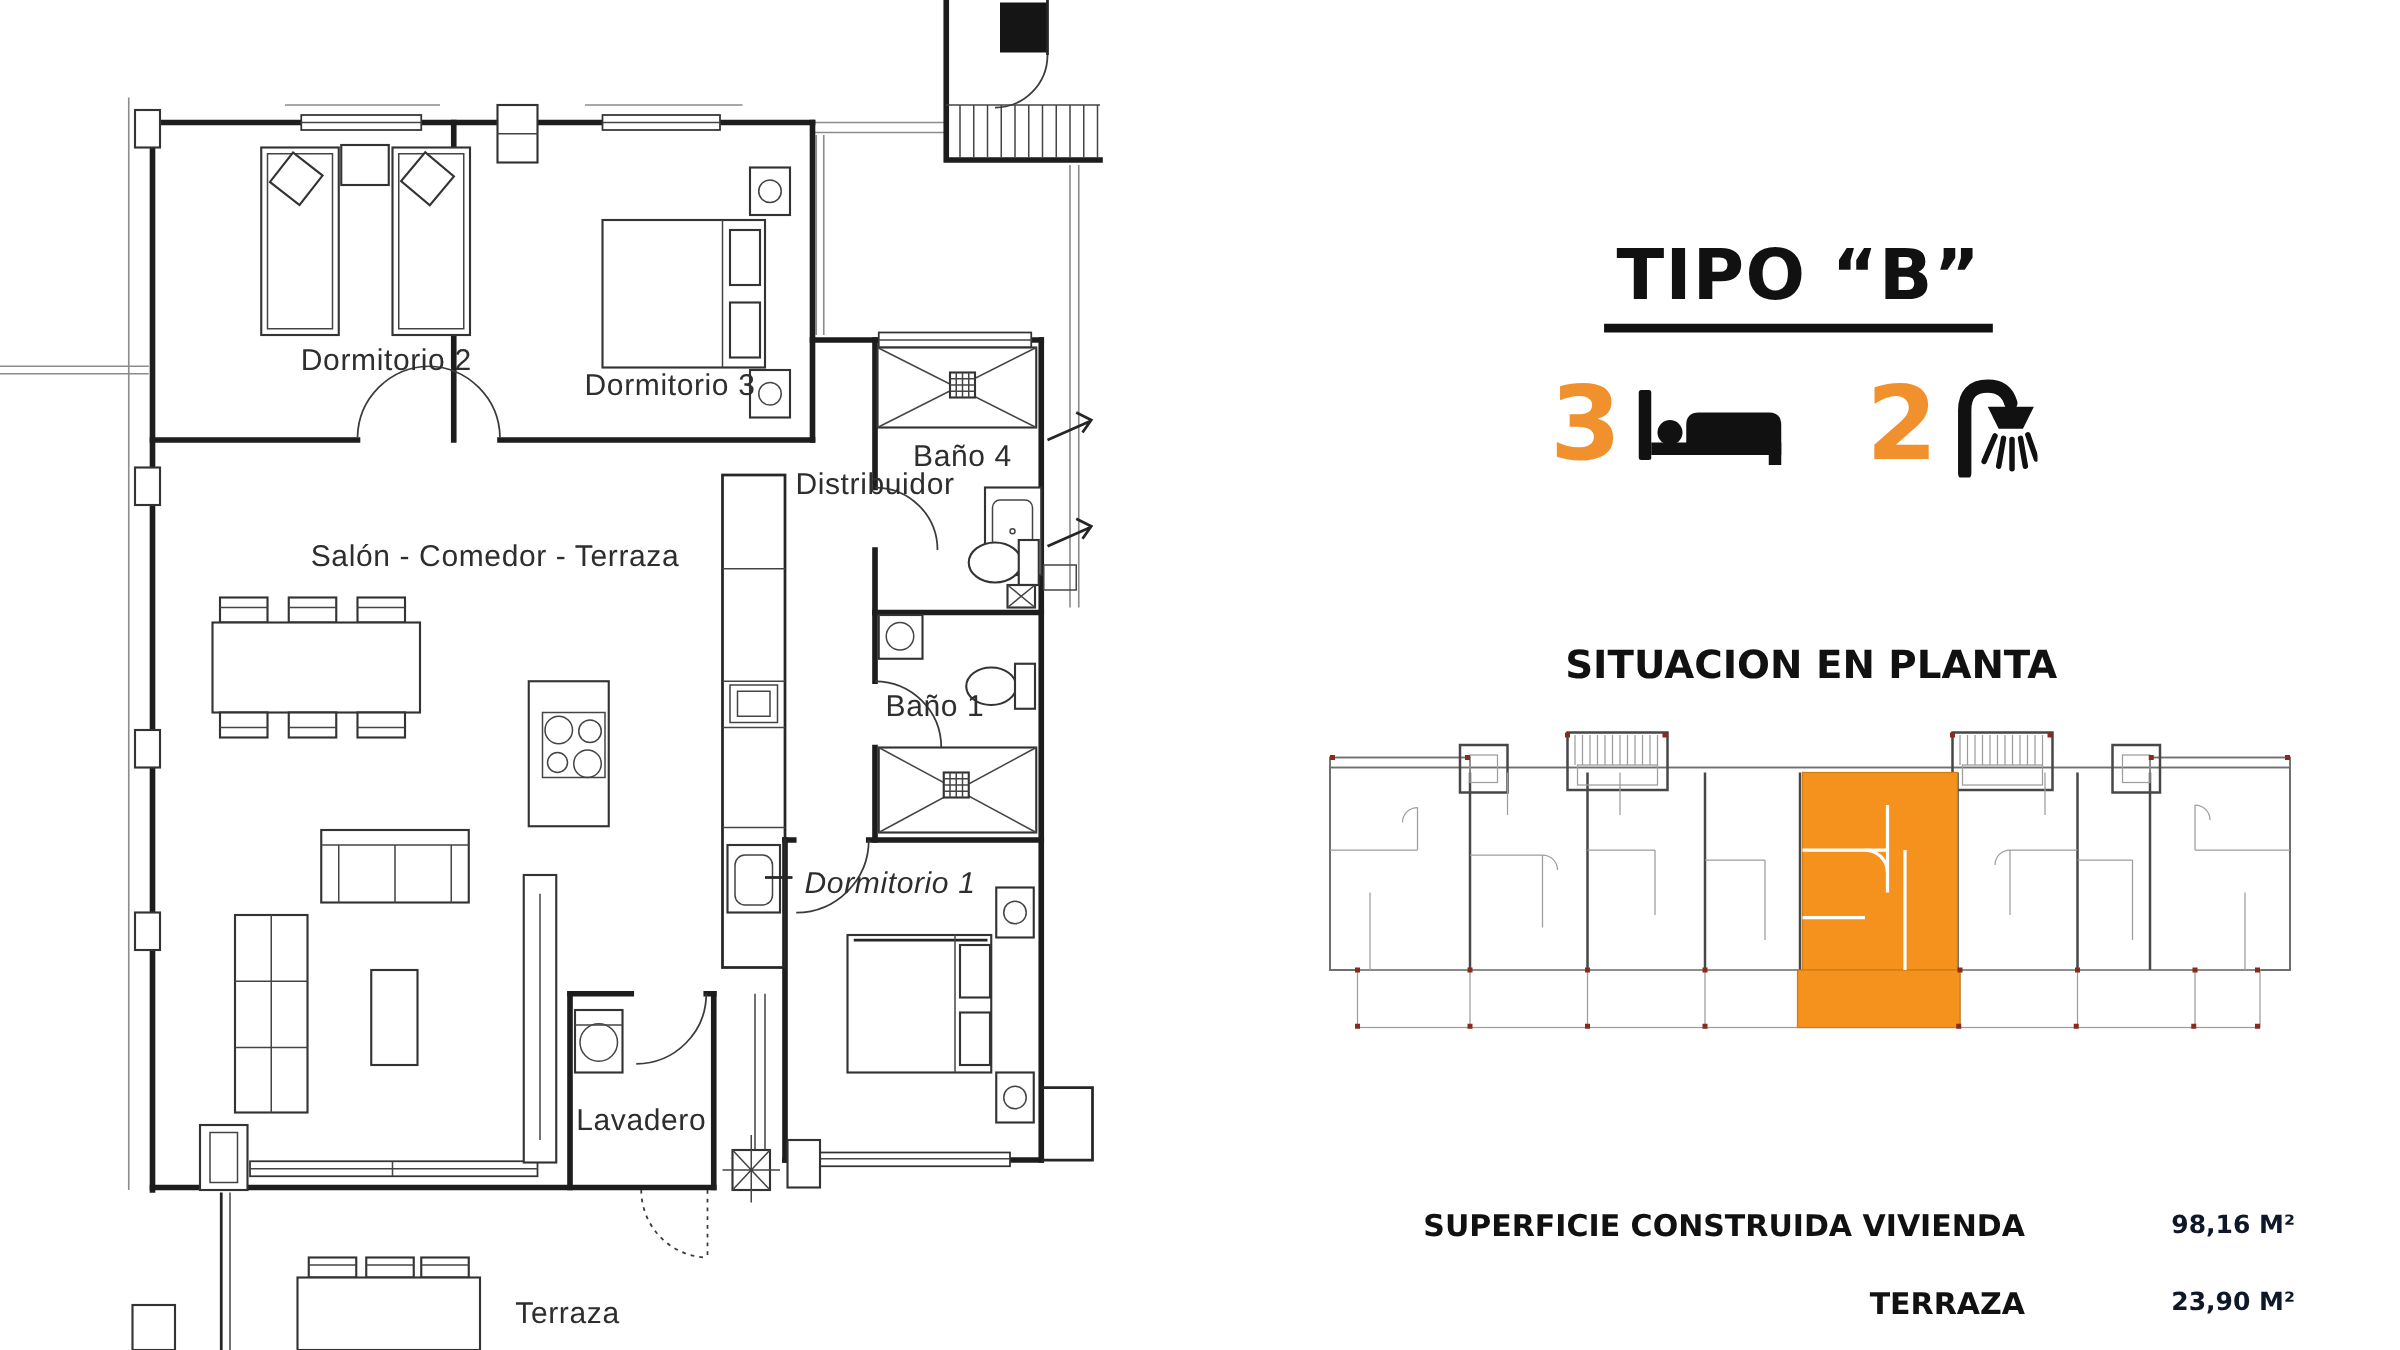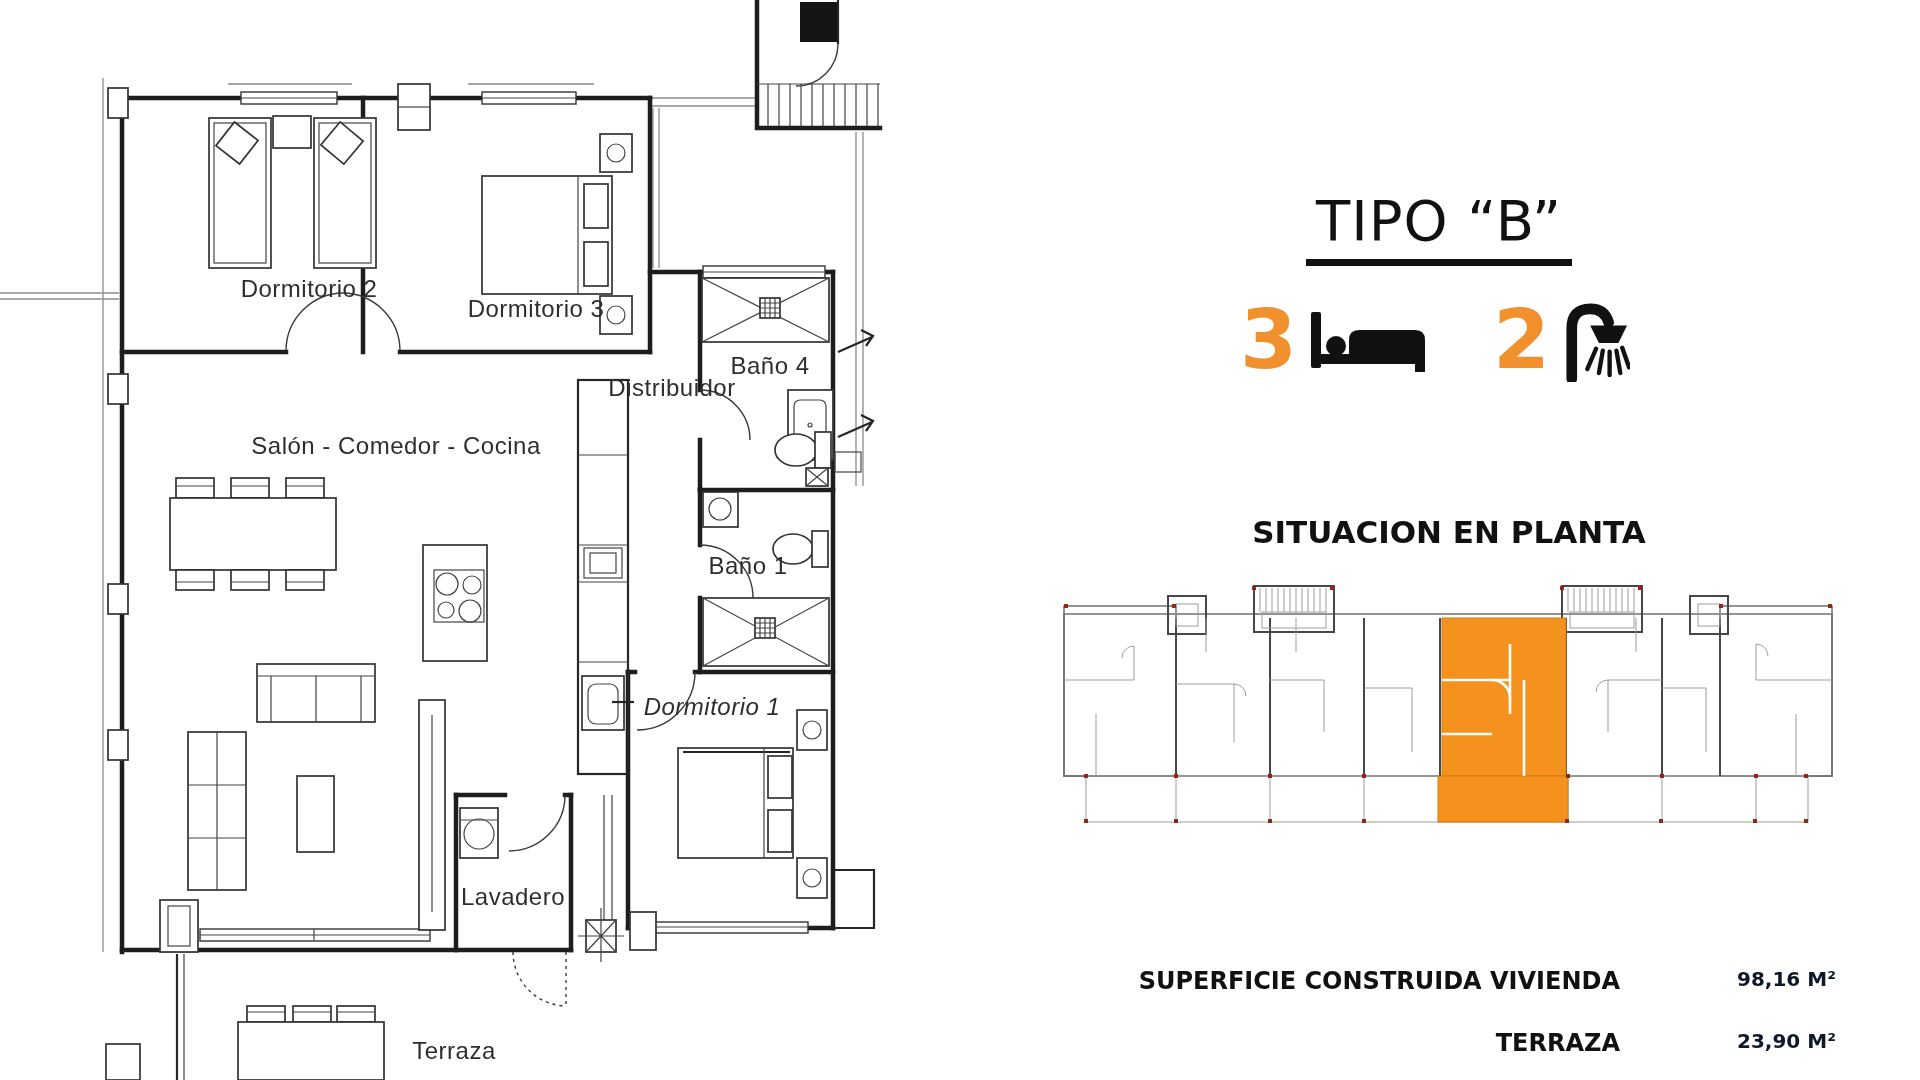--- a/index.html
+++ b/index.html
@@ -22,21 +22,21 @@
   .sl{stroke:#9d9d9d;stroke-width:1;fill:none;}
   .sw{stroke:#fff;stroke-width:2.6;fill:none;}
   .sm{fill:#8a2a1b;}
   .orange{fill:#F5921E;stroke:#cf7d15;stroke-width:1;}
   
   .room-label{position:absolute;transform:translate(-50%,-50%);color:#2e2e2e;
               font-size:24px;white-space:nowrap;letter-spacing:0.5px;}
   
   .plan-title{position:absolute;left:1439px;top:188px;transform:translateX(-50%);
               font-family:"DejaVu Sans","Liberation Sans",sans-serif;
-              font-size:56px;font-weight:normal;color:#111;letter-spacing:1px;
+              font-size:56px;font-weight:bold;color:#111;letter-spacing:1px;
               border-bottom:7px solid #111;padding:0 10px 6px 10px;white-space:nowrap;}
   .icons-row{position:absolute;left:1240px;top:294px;height:92px;display:flex;align-items:center;}
   .count-num{font-family:"DejaVu Sans","Liberation Sans",sans-serif;font-size:82px;
              font-weight:bold;color:#F0912D;line-height:1;}
   .situation-title{position:absolute;left:1437px;top:514px;transform:translateX(-50%);
                    font-family:"DejaVu Sans","Liberation Sans",sans-serif;
                    font-size:31px;font-weight:bold;color:#111;white-space:nowrap;margin-left:12px;}
   .area-label{position:absolute;right:300px;font-family:"DejaVu Sans","Liberation Sans",sans-serif;
               font-size:24px;font-weight:bold;color:#111;white-space:nowrap;text-align:right;}
   .area-value{position:absolute;left:1737px;font-family:"DejaVu Sans","Liberation Sans",sans-serif;
@@ -215,22 +215,22 @@
     <rect class="f" x="293" y="1006" width="38" height="16"></rect>
       <line class="t" x1="293" y1="1012" x2="331" y2="1012"></line>
     <rect class="f" x="337" y="1006" width="38" height="16"></rect>
       <line class="t" x1="337" y1="1012" x2="375" y2="1012"></line>
     <rect class="f" x="238" y="1022" width="146" height="58"></rect>
   </svg>
 
   <div class="room-label" style="left:309px;top:289px;">Dormitorio 2</div>
   <div class="room-label" style="left:536px;top:309px;">Dormitorio 3</div>
   <div class="room-label" style="left:770px;top:366px;">Baño 4</div>
-  <div class="room-label" style="left:672px;top:388px;">Distribuidor</div>
-  <div class="room-label" style="left:396px;top:446px;">Salón - Comedor - Cocina</div>
+  <div class="room-label" style="left:700px;top:388px;">Distribuidor</div>
+  <div class="room-label" style="left:396px;top:446px;">Salón - Comedor - Terraza</div>
   <div class="room-label" style="left:748px;top:566px;">Baño 1</div>
   <div class="room-label" style="left:712px;top:707px;font-style:italic;">Dormitorio 1</div>
   <div class="room-label" style="left:513px;top:897px;">Lavadero</div>
   <div class="room-label" style="left:454px;top:1051px;">Terraza</div>
 
   <div class="plan-title">TIPO “B”</div>
 
   <div class="icons-row">
     <span class="count-num">3</span>
     <svg width="120" height="64" viewBox="0 0 120 64" style="margin-left:12px;">

